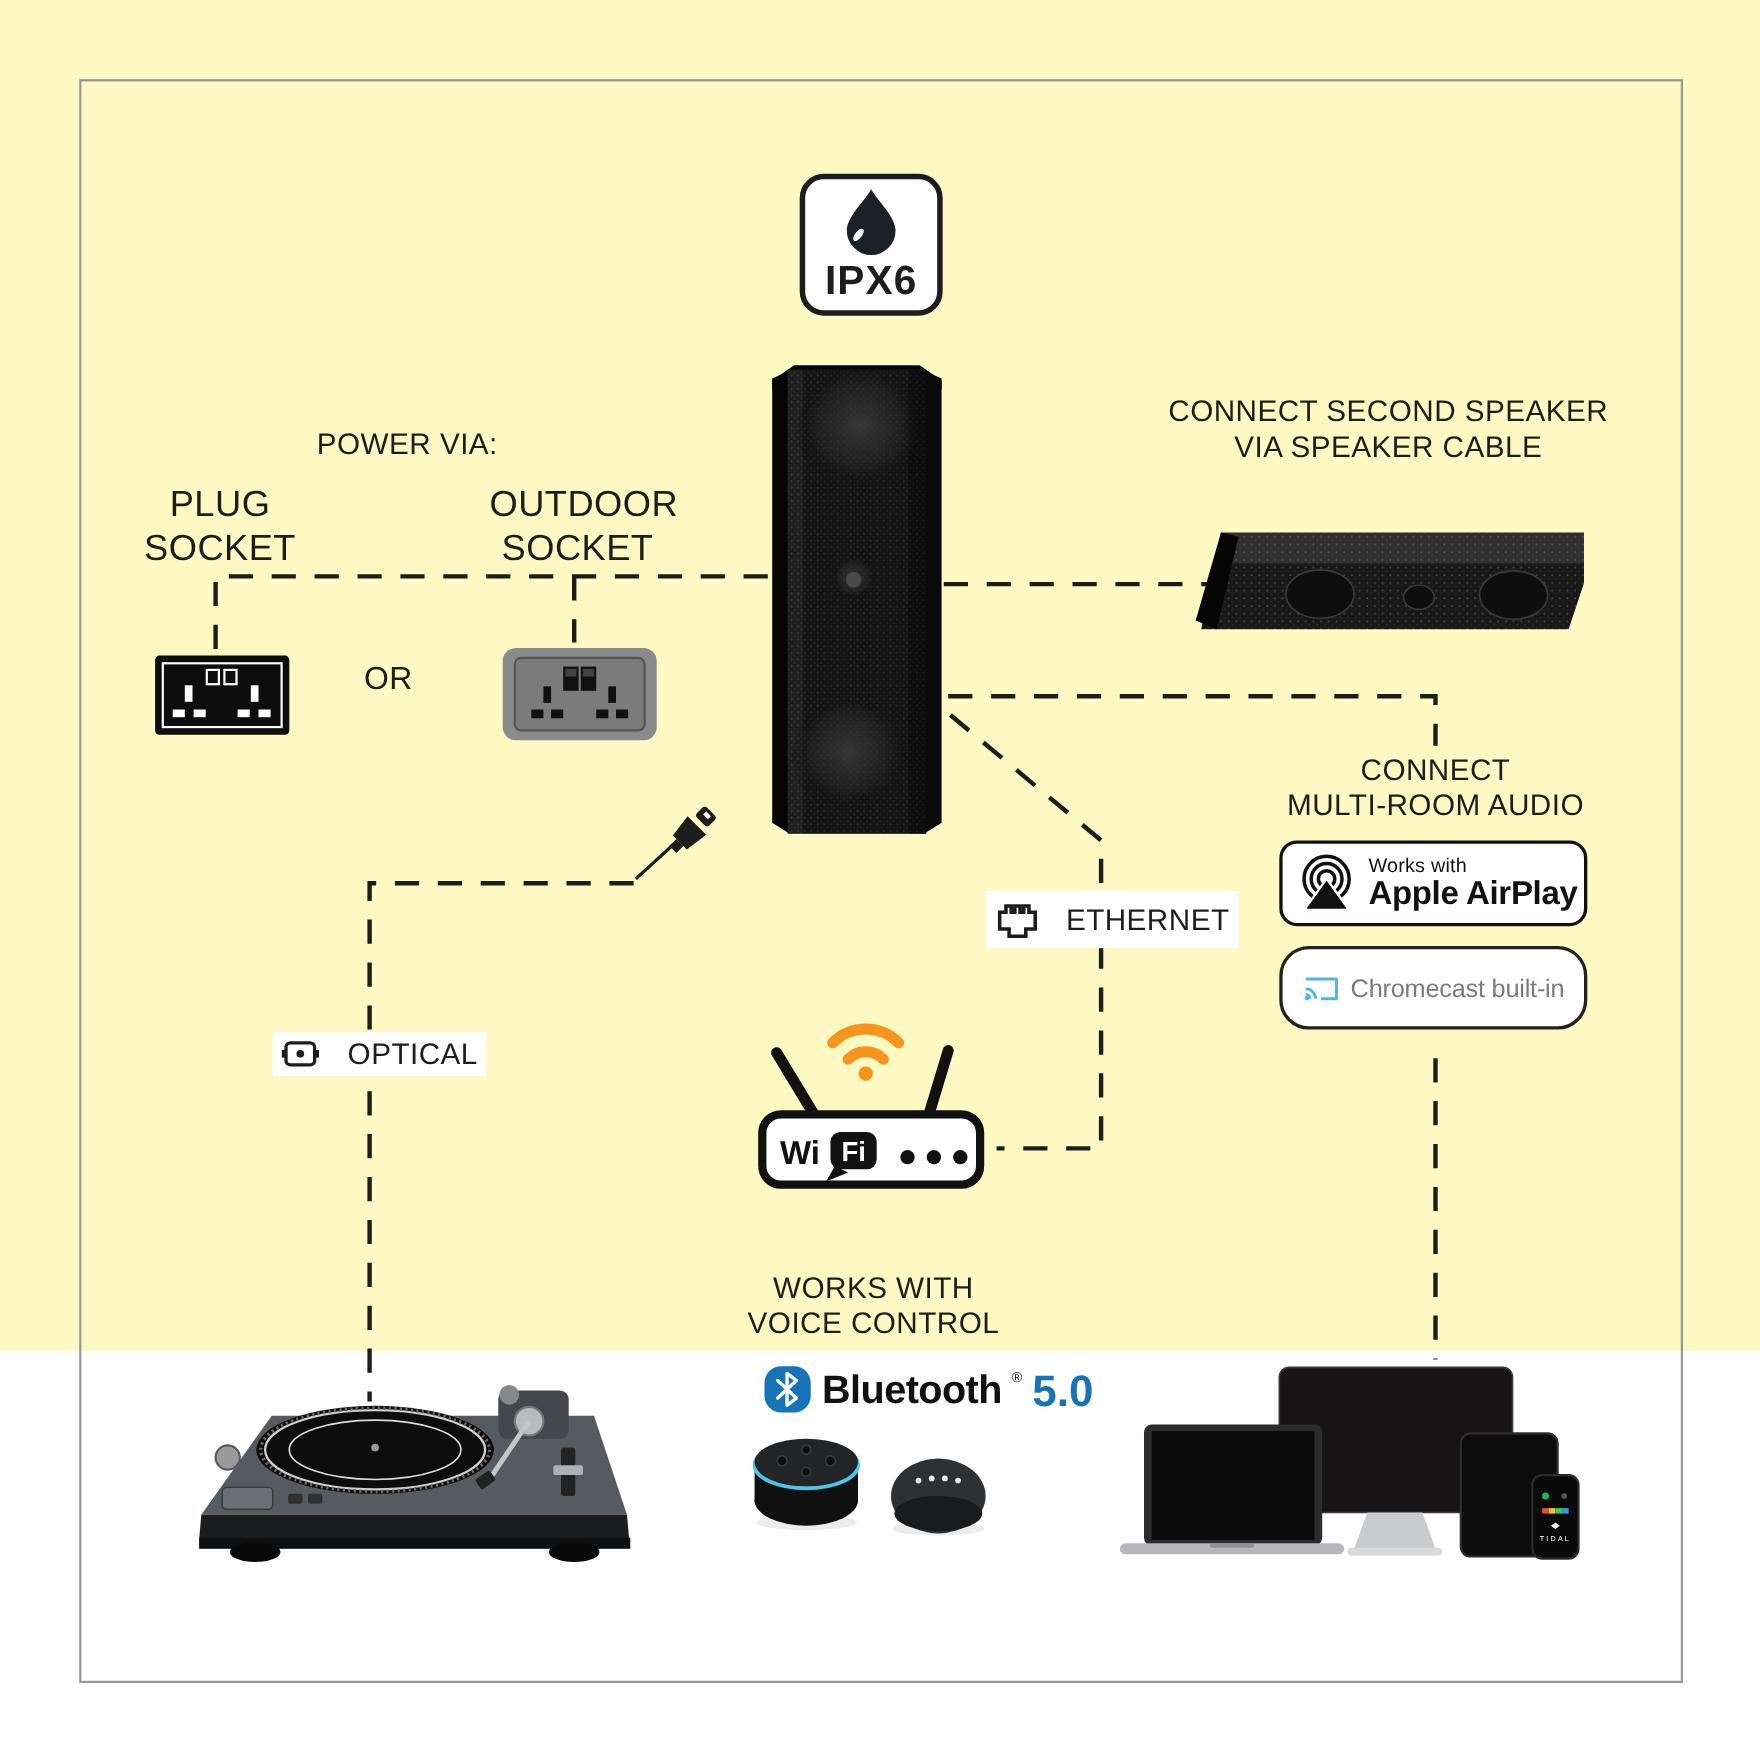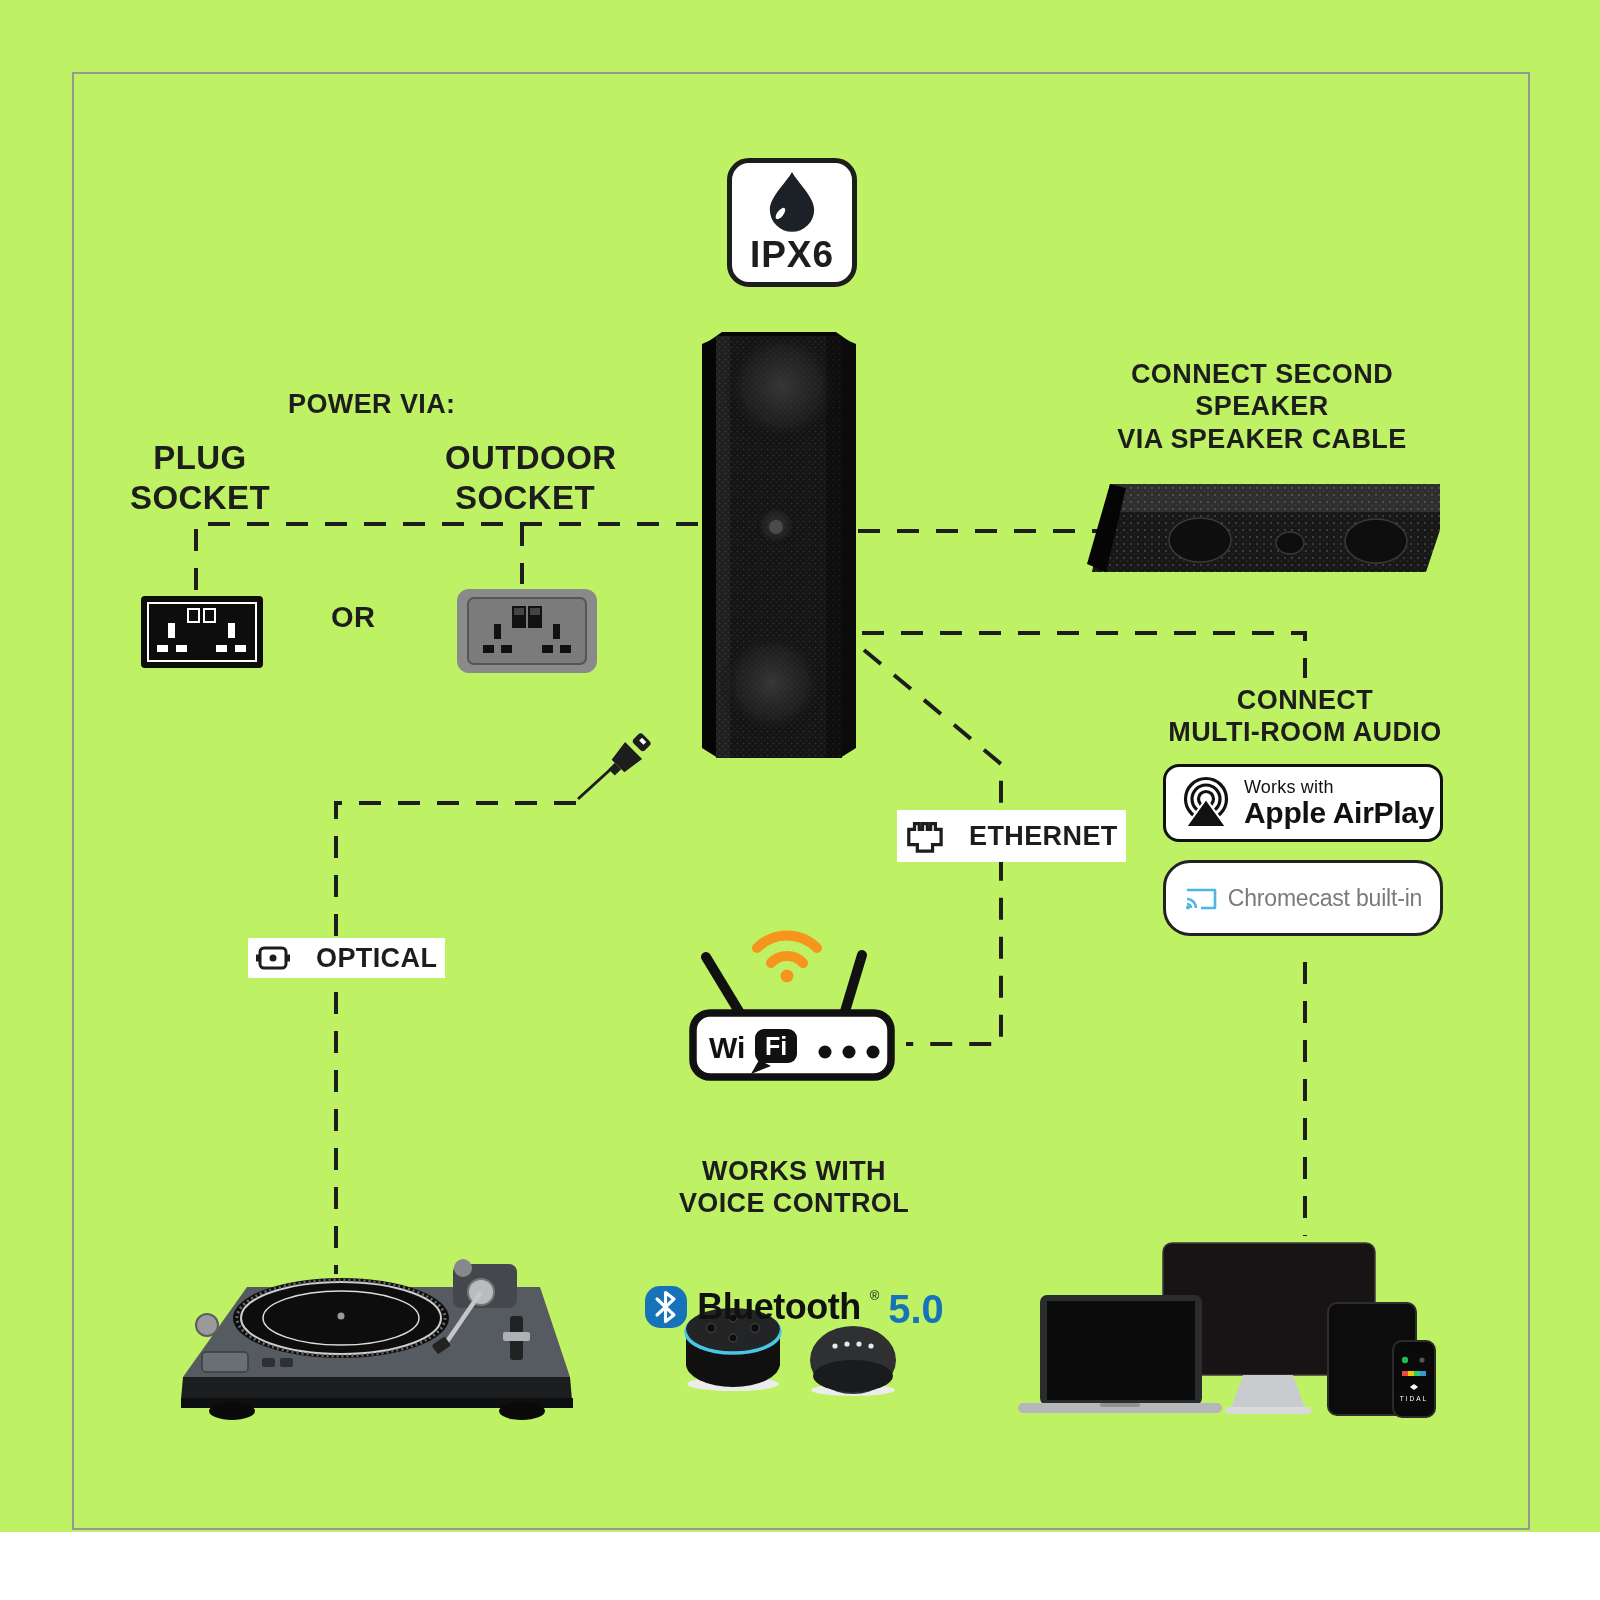--- a/index.html
+++ b/index.html
@@ -1,41 +1,41 @@
 <!DOCTYPE html>
 <html><head>
 <meta charset="utf-8">
 <style>
   html,body{margin:0;padding:0;background:#fff;width:1600px;height:1600px;overflow:hidden}
-  .canvas{position:relative;width:1600px;height:1532px;background:#bef264;font-family:"Liberation Sans",sans-serif}
+  .canvas{position:relative;width:1600px;height:1228px;background:#fef9c3;font-family:"Liberation Sans",sans-serif}
   .abs{position:absolute}
   .frame{left:72px;top:72px;width:1454px;height:1454px;border:2px solid #979797;z-index:0}
   .lines{left:0;top:0;z-index:1}
   .art{z-index:2}
-  .lbl{z-index:3;color:#1d1d1d;font-weight:bold;letter-spacing:.4px;line-height:1.2}
+  .lbl{z-index:3;color:#1d1d1d;font-weight:normal;letter-spacing:.4px;line-height:1.2}
   .ctr{text-align:center}
   .whitebg{background:#fff;display:flex;align-items:center;gap:26px;padding:4px 8px}
   .t27{font-size:27px}
   .t26{font-size:33px}
   .t29{font-size:29px}
   
   .ipx6{left:727px;top:158px;width:120px;height:119px;border:5px solid #1d1d1d;border-radius:22px;
         display:flex;flex-direction:column;align-items:center;justify-content:center;z-index:3;background:#fff}
   .ipx6 .txt{font-size:37px;font-weight:bold;color:#1d1d1d;letter-spacing:1px;margin-top:2px}
   
   .airplay{left:1163px;top:764px;width:280px;height:78px;border:3px solid #111;border-radius:16px;
            display:flex;align-items:center;gap:12px;padding-left:14px;box-sizing:border-box;background:#fff;z-index:3}
   .airplay .col{display:flex;flex-direction:column;line-height:1.05}
   .airplay .small{font-size:18px;color:#111;letter-spacing:.2px}
   .airplay .big{font-size:30px;color:#111;font-weight:bold;letter-spacing:-.3px}
   .chromecast{left:1163px;top:860px;width:280px;height:76px;border:3px solid #222;border-radius:27px;
               display:flex;align-items:center;justify-content:center;gap:10px;box-sizing:border-box;background:#fff;z-index:3}
   .chromecast .txt{font-size:23px;color:#7a7a7a;letter-spacing:-.2px}
   
-  .btrow{left:594px;top:1284px;width:400px;display:flex;align-items:flex-start;justify-content:center;gap:9px;z-index:3}
+  .btrow{left:594px;top:1240px;width:400px;display:flex;align-items:flex-start;justify-content:flex-end;gap:9px;z-index:3}
   .btrow .bt{font-size:36px;font-weight:bold;color:#111;letter-spacing:-.5px;line-height:1.25}
   .btrow .reg{font-size:13px;color:#111;margin-top:4px}
   .btrow .ver{font-size:40px;font-weight:bold;color:#1673b9;line-height:1.25}
 </style>
 </head>
 <body>
 
 <div class="canvas">
 
   <div class="abs frame"></div>

